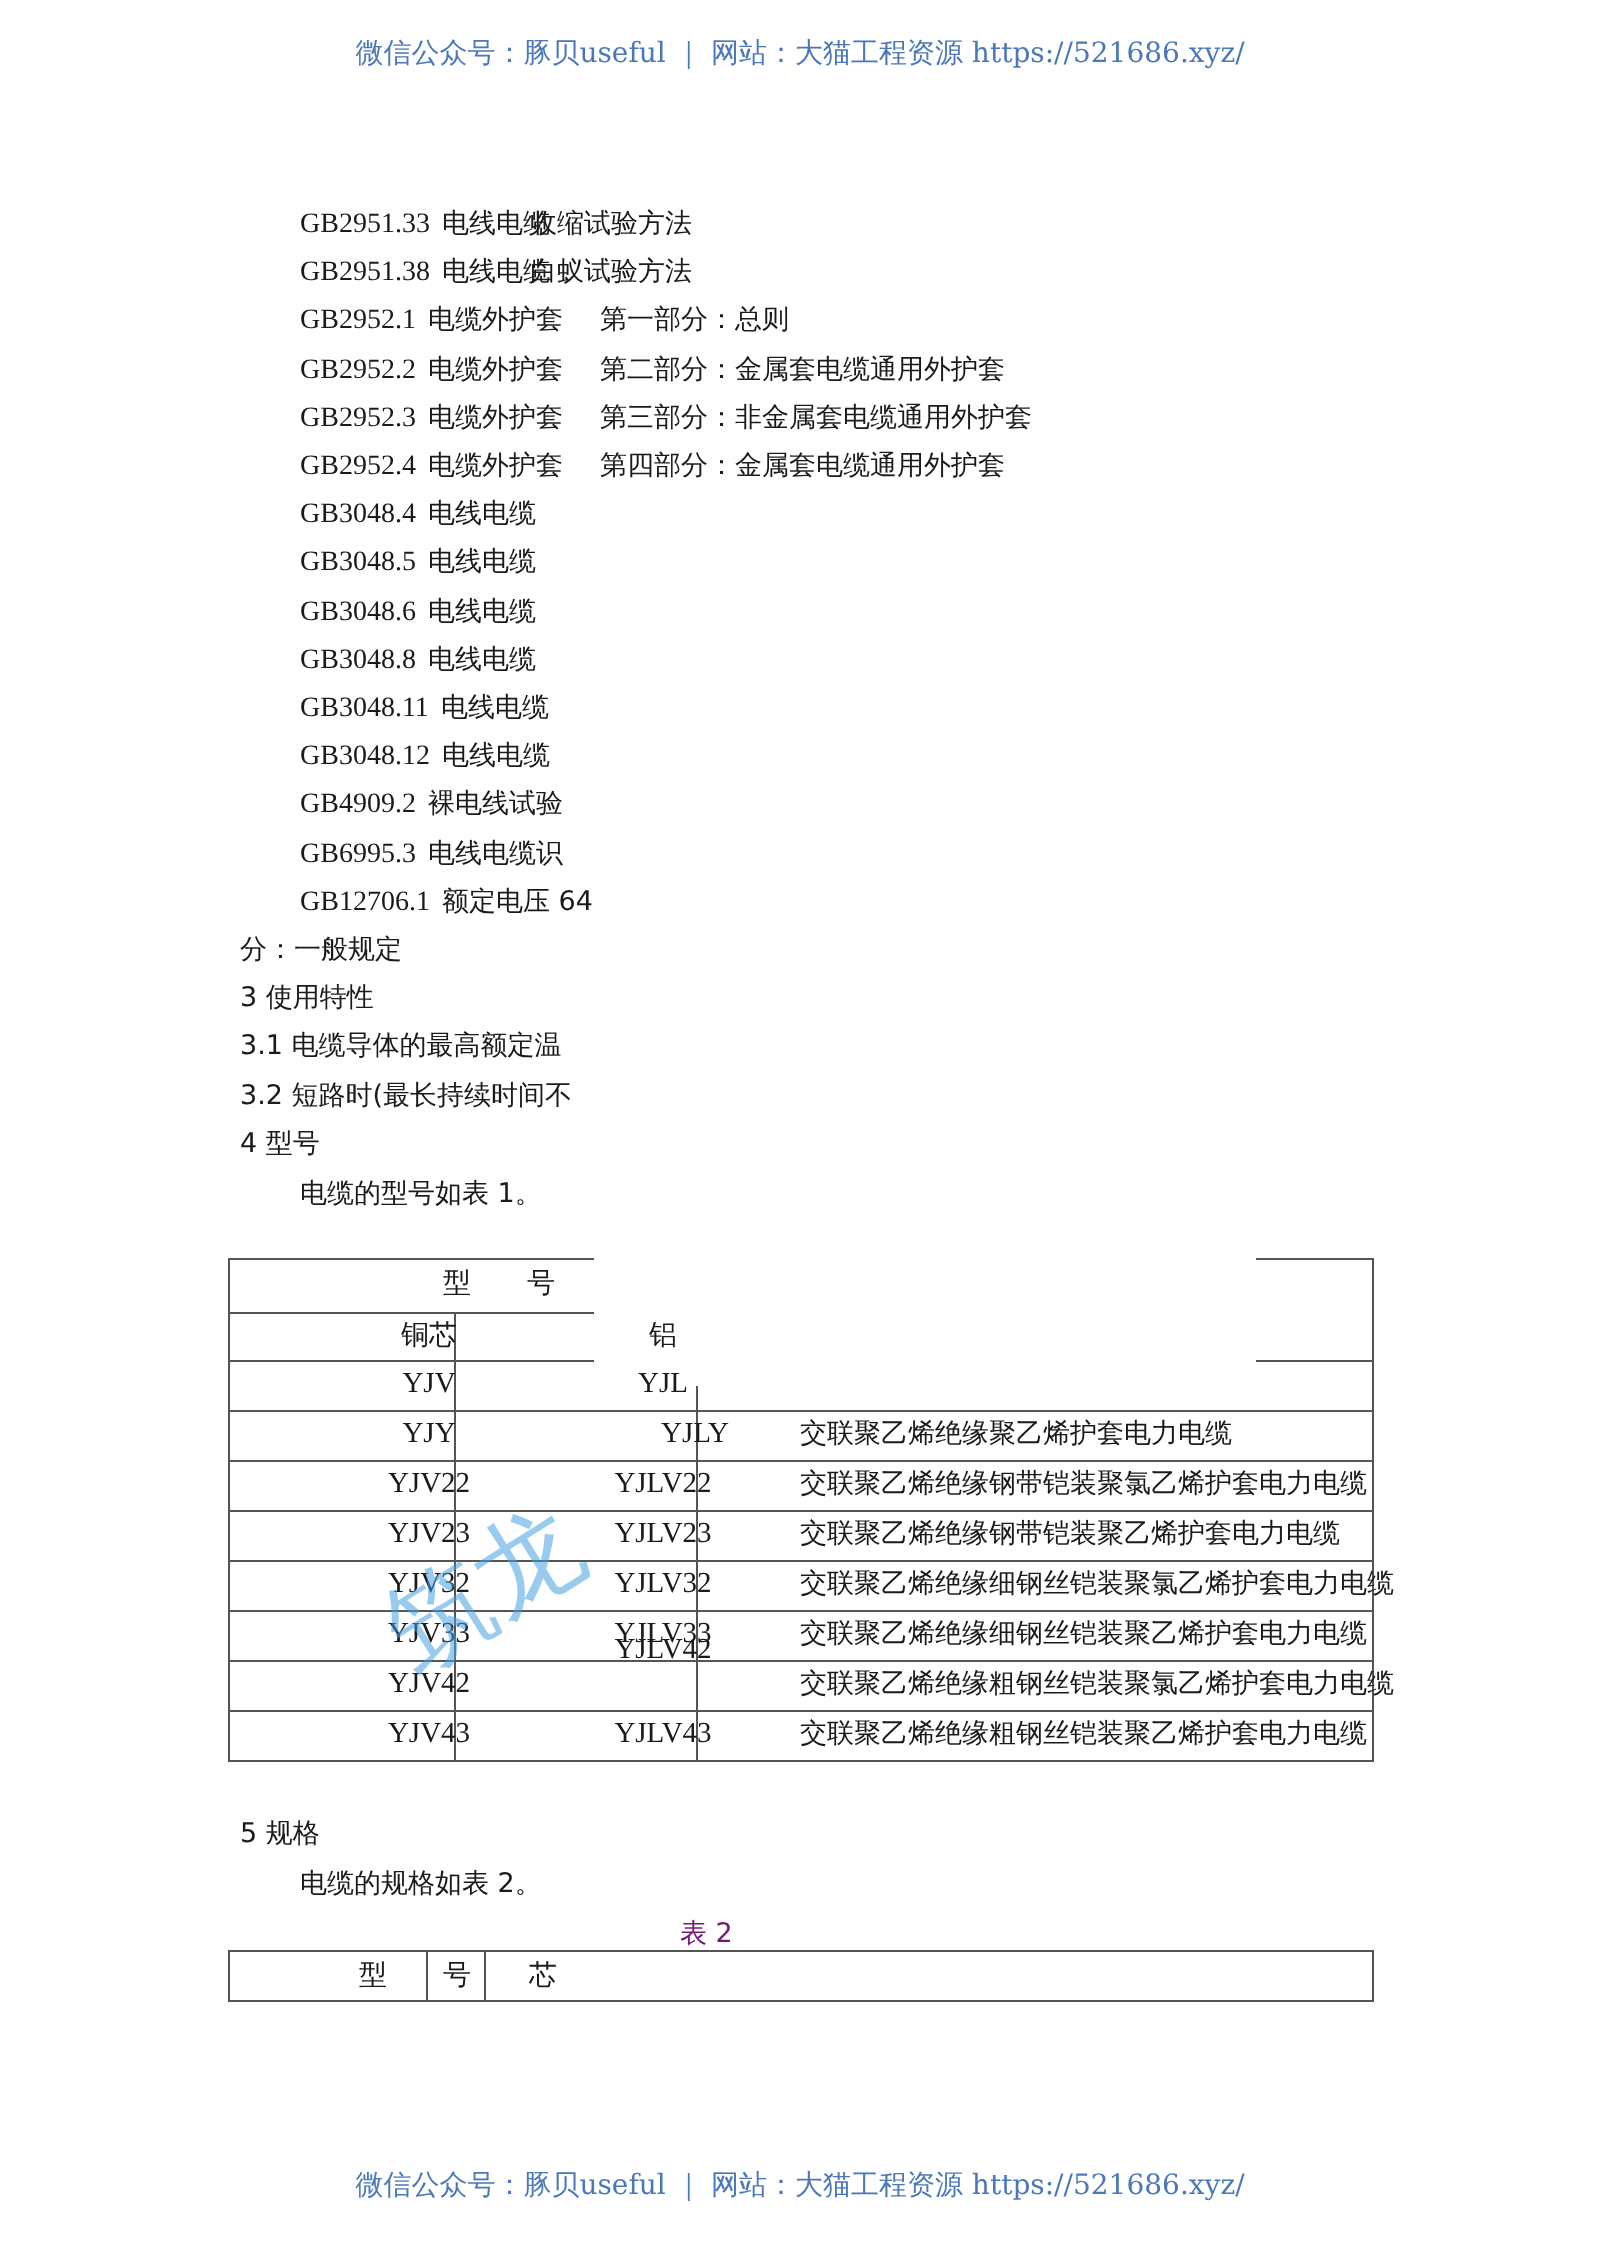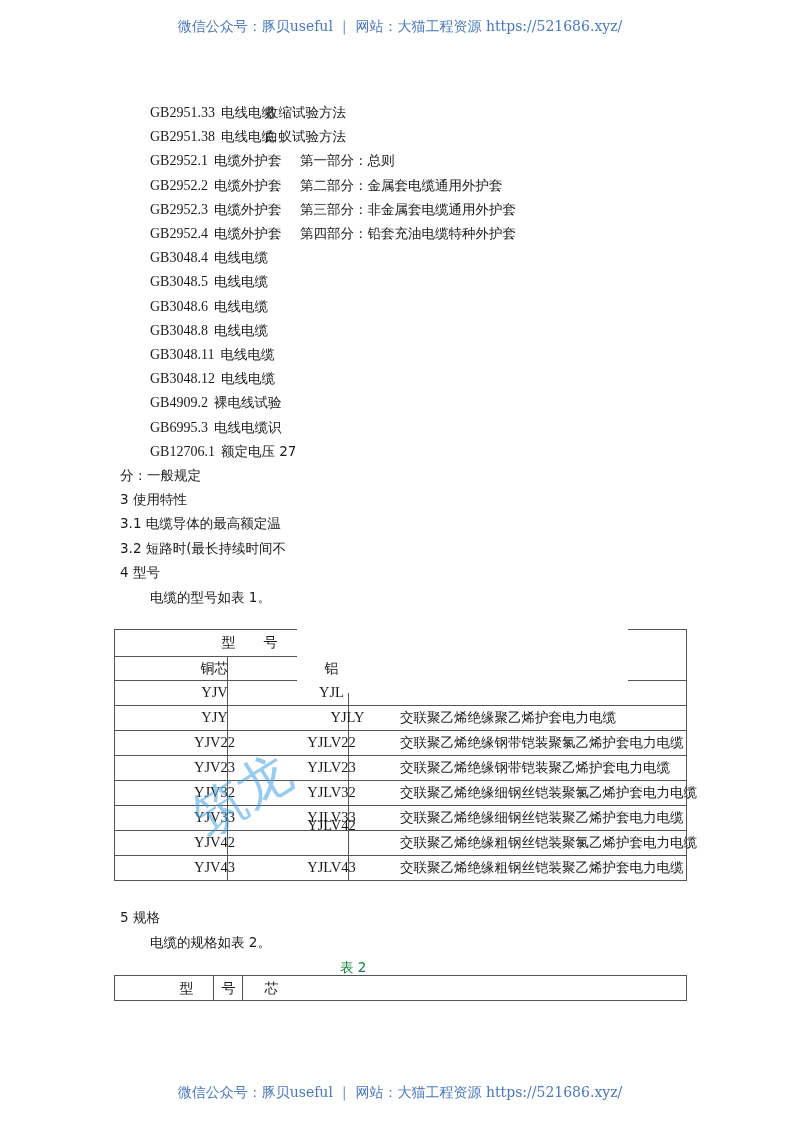--- a/index.html
+++ b/index.html
@@ -9,50 +9,50 @@
     .watermark-line { font-family: "DejaVu Serif", serif; font-size: 14px; color: #4a78b8; left: 0; width: 800px; text-align: center; }
     .line { font-size: 13.5px; line-height: 18px; }
     .code { font-family: "Liberation Serif", serif; font-size: 14px; }
     
     .t1 { position: absolute; left: 114px; top: 629px; width: 572px; height: 251px; }
     .hl { position: absolute; height: 1px; background: #555; }
     .vl { position: absolute; width: 1px; background: #555; }
     .cell { position: absolute; text-align: center; font-size: 14px; line-height: 24px; padding-left: 44px; }
     .cell.serif { font-family: "Liberation Serif", serif; font-size: 14.5px; }
     .cell.desc { text-align: left; font-size: 13.5px; }
-    .red { color: #15803d; }
+    .red { color: #701a75; }
     .diag-mark { position: absolute; color: rgba(70,160,225,0.55); font-size: 52px; transform: rotate(-32deg); font-family: "DejaVu Sans", sans-serif; }
   </style>
 </head>
 <body>
 
 <div class="abs watermark-line" style="top:18px;">微信公众号：豚贝useful ｜ 网站：大猫工程资源 https://521686.xyz/</div>
 
 <div id="refs">
     <div class="abs line" style="left: 150px; top: 103px;"><span class="code">GB2951.33</span><span style="margin-left: 6px;">电线电缆</span></div>
     <div class="abs line" style="left: 265px; top: 103px;">收缩试验方法</div>
     <div class="abs line" style="left: 150px; top: 127.2px;"><span class="code">GB2951.38</span><span style="margin-left: 6px;">电线电缆</span></div>
     <div class="abs line" style="left: 265px; top: 127.2px;">白蚁试验方法</div>
     <div class="abs line" style="left: 150px; top: 151.4px;"><span class="code">GB2952.1</span><span style="margin-left: 6px;">电缆外护套</span></div>
     <div class="abs line" style="left: 300px; top: 151.4px;">第一部分：总则</div>
     <div class="abs line" style="left: 150px; top: 175.6px;"><span class="code">GB2952.2</span><span style="margin-left: 6px;">电缆外护套</span></div>
     <div class="abs line" style="left: 300px; top: 175.6px;">第二部分：金属套电缆通用外护套</div>
     <div class="abs line" style="left: 150px; top: 199.8px;"><span class="code">GB2952.3</span><span style="margin-left: 6px;">电缆外护套</span></div>
     <div class="abs line" style="left: 300px; top: 199.8px;">第三部分：非金属套电缆通用外护套</div>
     <div class="abs line" style="left: 150px; top: 224px;"><span class="code">GB2952.4</span><span style="margin-left: 6px;">电缆外护套</span></div>
-    <div class="abs line" style="left: 300px; top: 224px;">第四部分：铅套充油电缆特种外护套</div>
+    <div class="abs line" style="left: 300px; top: 224px;">第四部分：金属套电缆通用外护套</div>
     <div class="abs line" style="left: 150px; top: 248.2px;"><span class="code">GB3048.4</span><span style="margin-left: 6px;">电线电缆</span></div>
     <div class="abs line" style="left: 150px; top: 272.4px;"><span class="code">GB3048.5</span><span style="margin-left: 6px;">电线电缆</span></div>
     <div class="abs line" style="left: 150px; top: 296.6px;"><span class="code">GB3048.6</span><span style="margin-left: 6px;">电线电缆</span></div>
     <div class="abs line" style="left: 150px; top: 320.8px;"><span class="code">GB3048.8</span><span style="margin-left: 6px;">电线电缆</span></div>
     <div class="abs line" style="left: 150px; top: 345px;"><span class="code">GB3048.11</span><span style="margin-left: 6px;">电线电缆</span></div>
     <div class="abs line" style="left: 150px; top: 369.2px;"><span class="code">GB3048.12</span><span style="margin-left: 6px;">电线电缆</span></div>
     <div class="abs line" style="left: 150px; top: 393.4px;"><span class="code">GB4909.2</span><span style="margin-left: 6px;">裸电线试验</span></div>
     <div class="abs line" style="left: 150px; top: 417.6px;"><span class="code">GB6995.3</span><span style="margin-left: 6px;">电线电缆识</span></div>
-    <div class="abs line" style="left: 150px; top: 441.8px;"><span class="code">GB12706.1</span><span style="margin-left: 6px;">额定电压 27</span></div>
+    <div class="abs line" style="left: 150px; top: 441.8px;"><span class="code">GB12706.1</span><span style="margin-left: 6px;">额定电压 64</span></div>
   </div>
 
 <div id="body-lines">
     <div class="abs line" style="left: 120px; top: 466px;">分：一般规定</div>
     <div class="abs line" style="left: 120px; top: 490.2px;">3  使用特性</div>
     <div class="abs line" style="left: 120px; top: 514.4px;">3.1  电缆导体的最高额定温</div>
     <div class="abs line" style="left: 120px; top: 538.6px;">3.2  短路时(最长持续时间不</div>
     <div class="abs line" style="left: 120px; top: 562.8px;">4  型号</div>
   </div>
 

